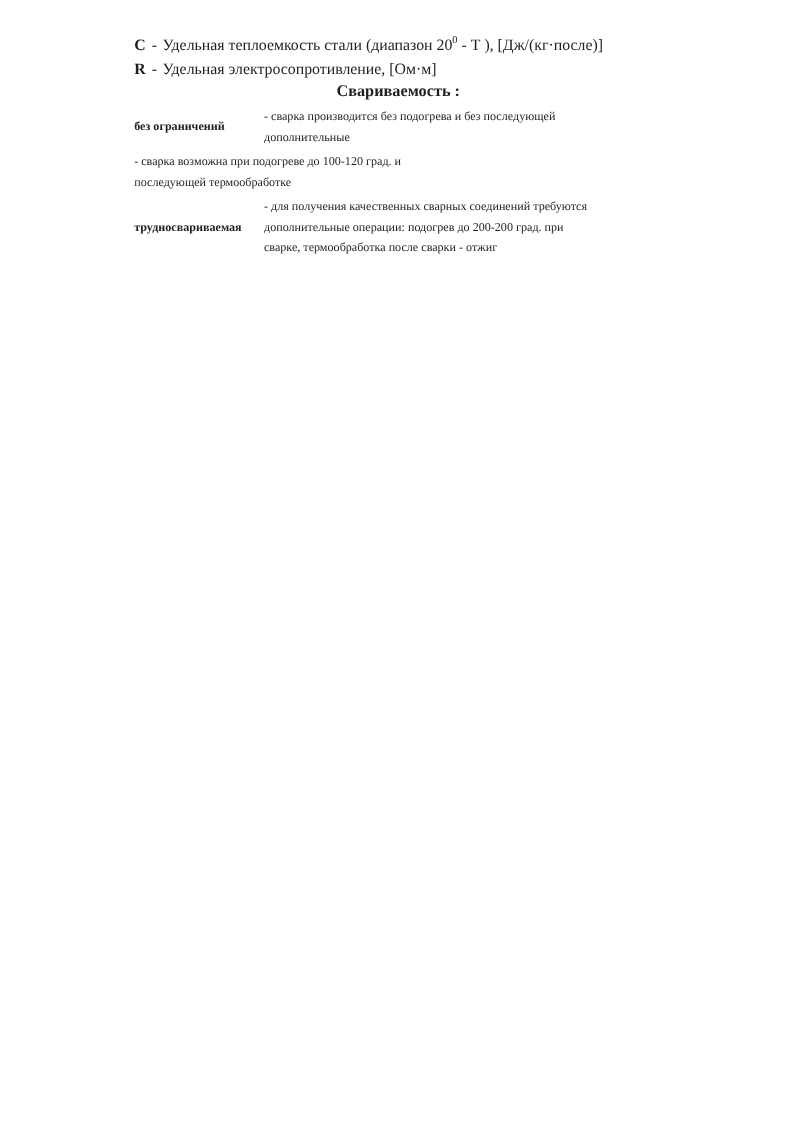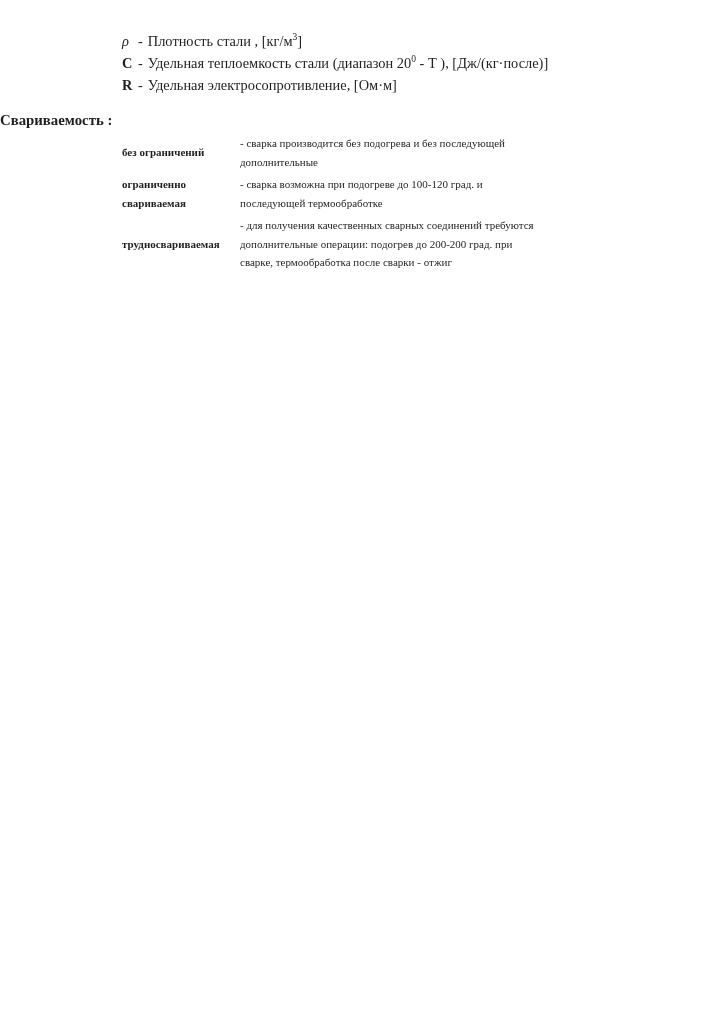--- a/index.html
+++ b/index.html
@@ -37,23 +37,22 @@
   }
   .sep {
     margin: 0 5px 0 3px;
   }
   sup.sup {
     font-size: 9.5px;
     line-height: 0;
   }
   
   .heading {
-    margin-top: 15px;
     width: 100%;
-    text-align: left;
+    text-align: center;
     font-weight: bold;
     font-size: 14.8px;
     line-height: 19px;
   }
   
   .w-table {
     margin: 4px 0 0 122px;
     font-size: 11px;
     line-height: 18.5px;
   }
@@ -74,23 +73,20 @@
     white-space: pre-line;
   }
 </style>
 </head>
 <body>
 
 <div class="page">
 
   <div class="props">
 
-    <div class="prop-line">
-      <span class="sym italic">ρ</span><span class="sep">-</span><span>Плотность стали , [кг/м</span><sup class="sup">3</sup><span>]</span>
-    </div>
 
     <div class="prop-line">
       <span class="sym">С</span><span class="sep">-</span><span>Удельная теплоемкость стали (диапазон 20</span><sup class="sup">0</sup><span> - Т ), [Дж/(кг·после)]</span>
     </div>
 
     <div class="prop-line">
       <span class="sym">R</span><span class="sep">-</span><span>Удельная электросопротивление, [Ом·м]</span><sup class="sup"></sup><span></span>
     </div>
 
   </div>
@@ -99,22 +95,20 @@
 
   <div class="w-table">
 
     <div class="w-row">
       <div class="w-term">без ограничений</div>
       <div class="w-def">- сварка производится без подогрева и без последующей
 дополнительные</div>
     </div>
 
     <div class="w-row">
-      <div class="w-term">ограниченно
-свариваемая</div>
       <div class="w-def">- сварка возможна при подогреве до 100-120 град. и
 последующей термообработке</div>
     </div>
 
     <div class="w-row">
       <div class="w-term">трудносвариваемая</div>
       <div class="w-def">- для получения качественных сварных соединений требуются
 дополнительные операции: подогрев до 200-200 град. при
 сварке, термообработка после сварки - отжиг</div>
     </div>

